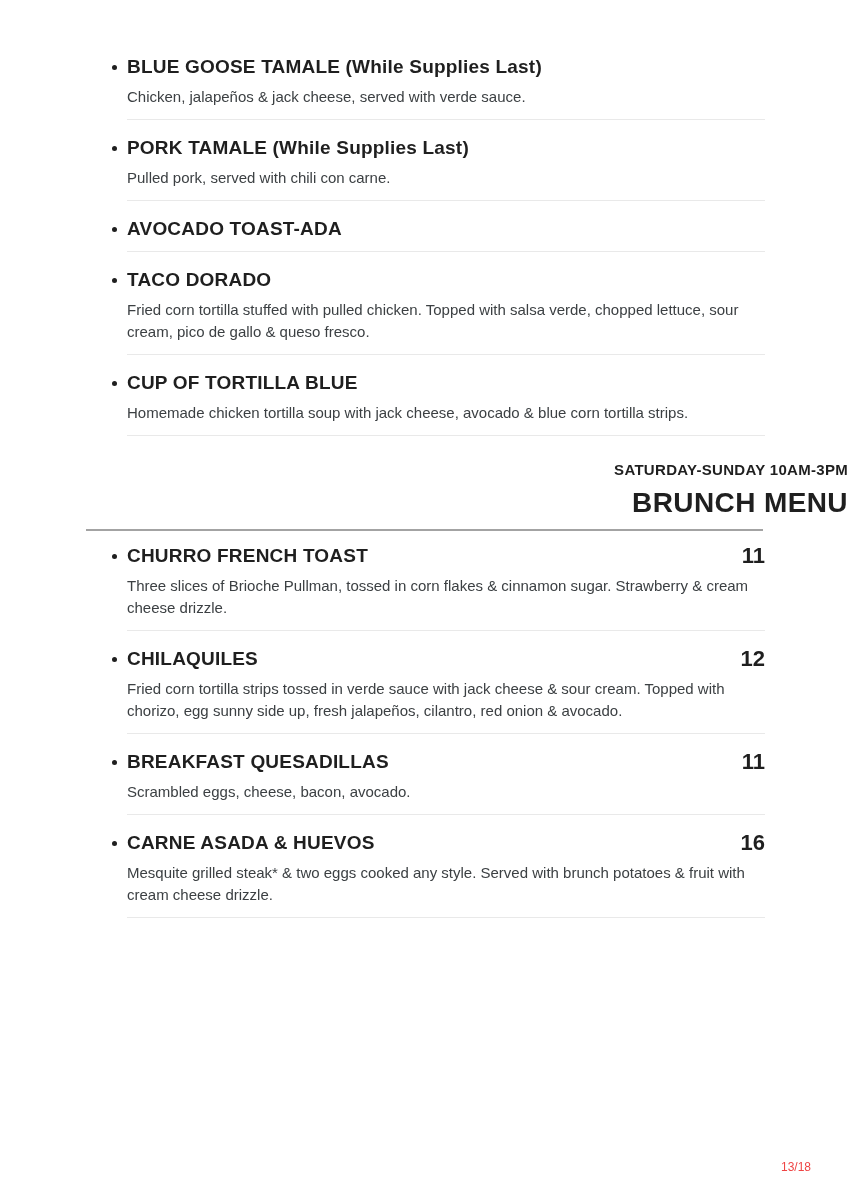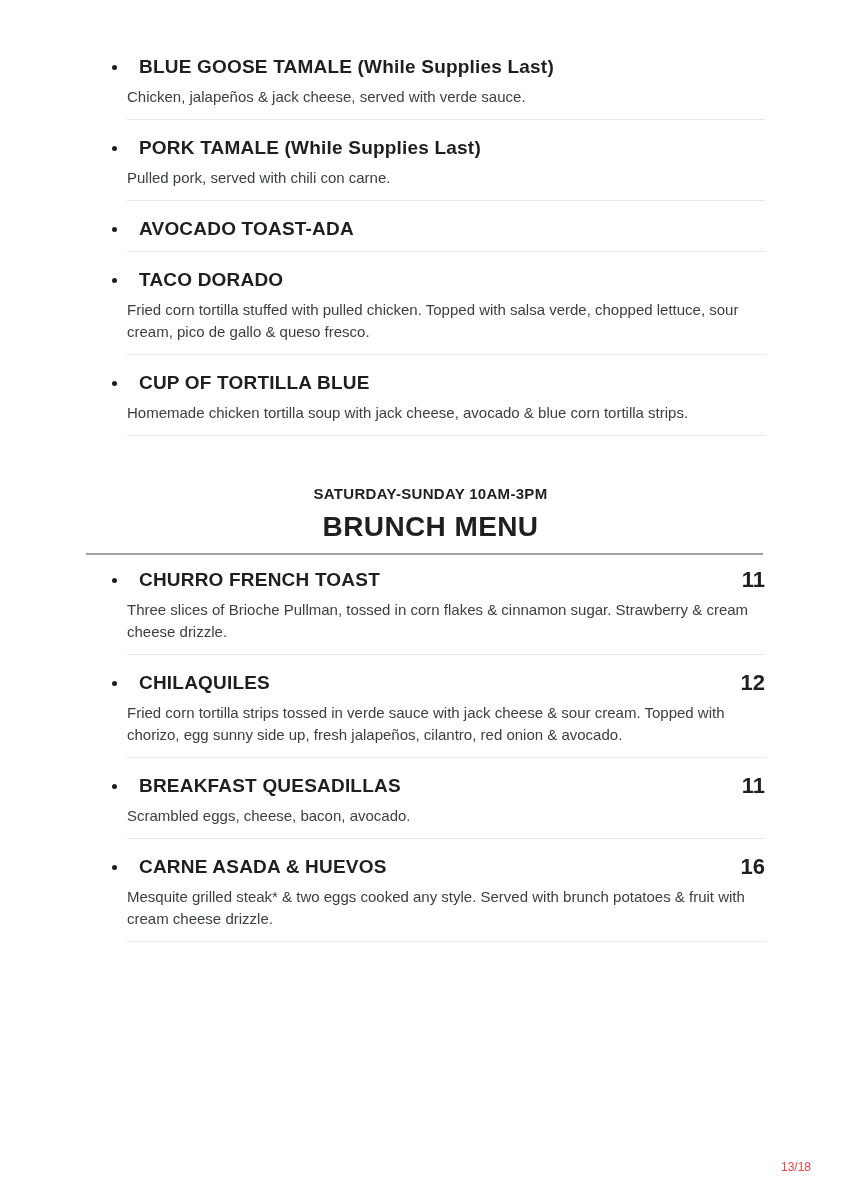--- a/index.html
+++ b/index.html
@@ -13,21 +13,20 @@
   .menu-list {
     position:absolute;
     left:112px;
     top:56px;
     width:653px;
   }
   .menu-item { margin-bottom:17px; }
   .item-row {
     display:flex;
     align-items:center;
-    gap:12px;
   }
   .bullet {
     width:5px;
     height:5px;
     border-radius:50%;
     background:#1f1f1f;
     flex:0 0 auto;
     margin-right:10px;
   }
   .item-name {
@@ -53,22 +52,22 @@
     max-width:638px;
   }
   .item-sep {
     height:1px;
     background:#e9e9e9;
     margin:11px 0 0 15px;
   }
   .section-header {
     width:848px;
     margin-left:-112px;
-    margin-top:48px;
-    text-align:center;
+    margin-top:24px;
+    text-align:right;
     padding-left:13px;
   }
   .schedule {
     font-size:15px;
     font-weight:bold;
     color:#1f1f1f;
     line-height:20px;
     letter-spacing:0.3px;
   }
   .section-title {

